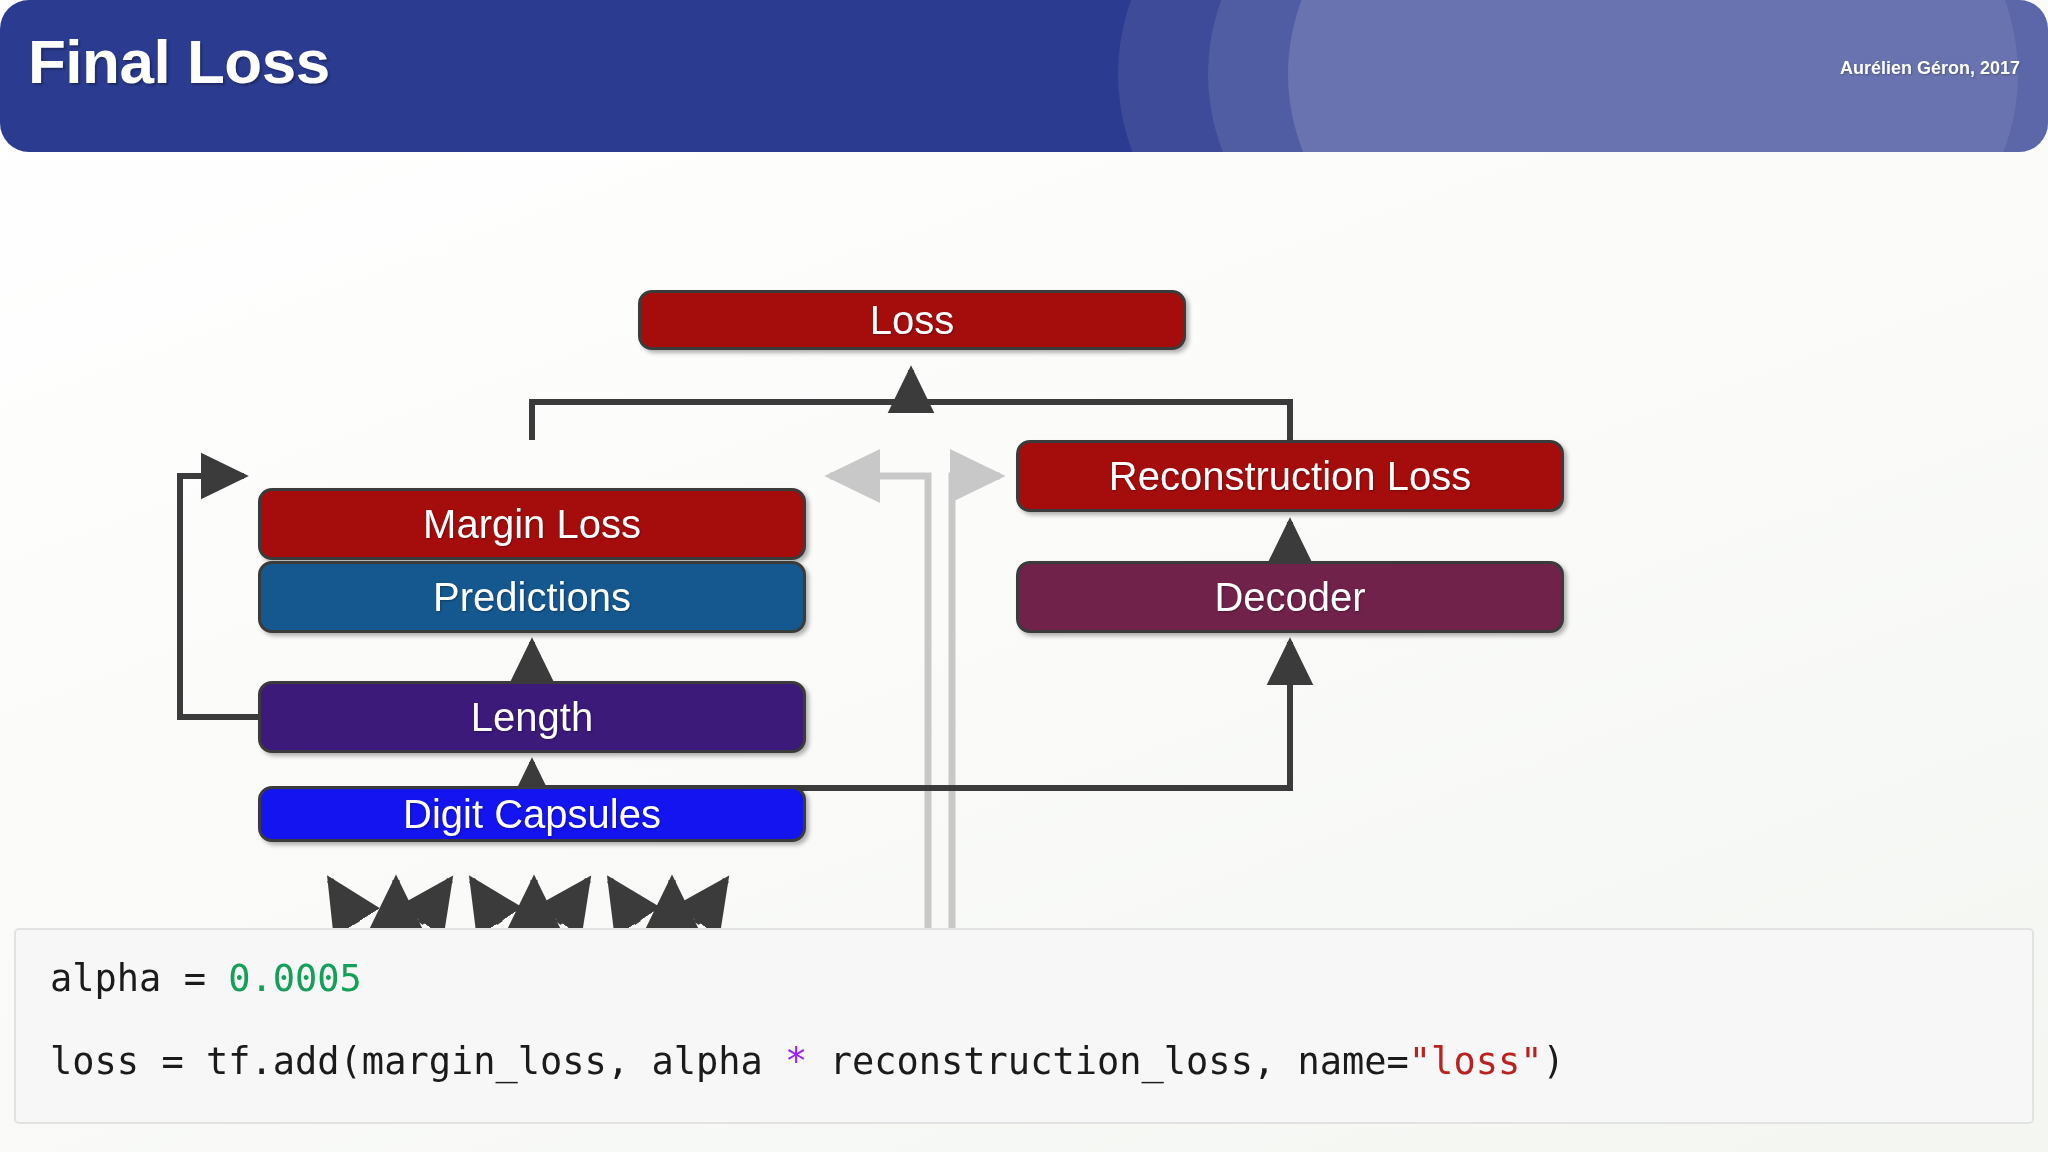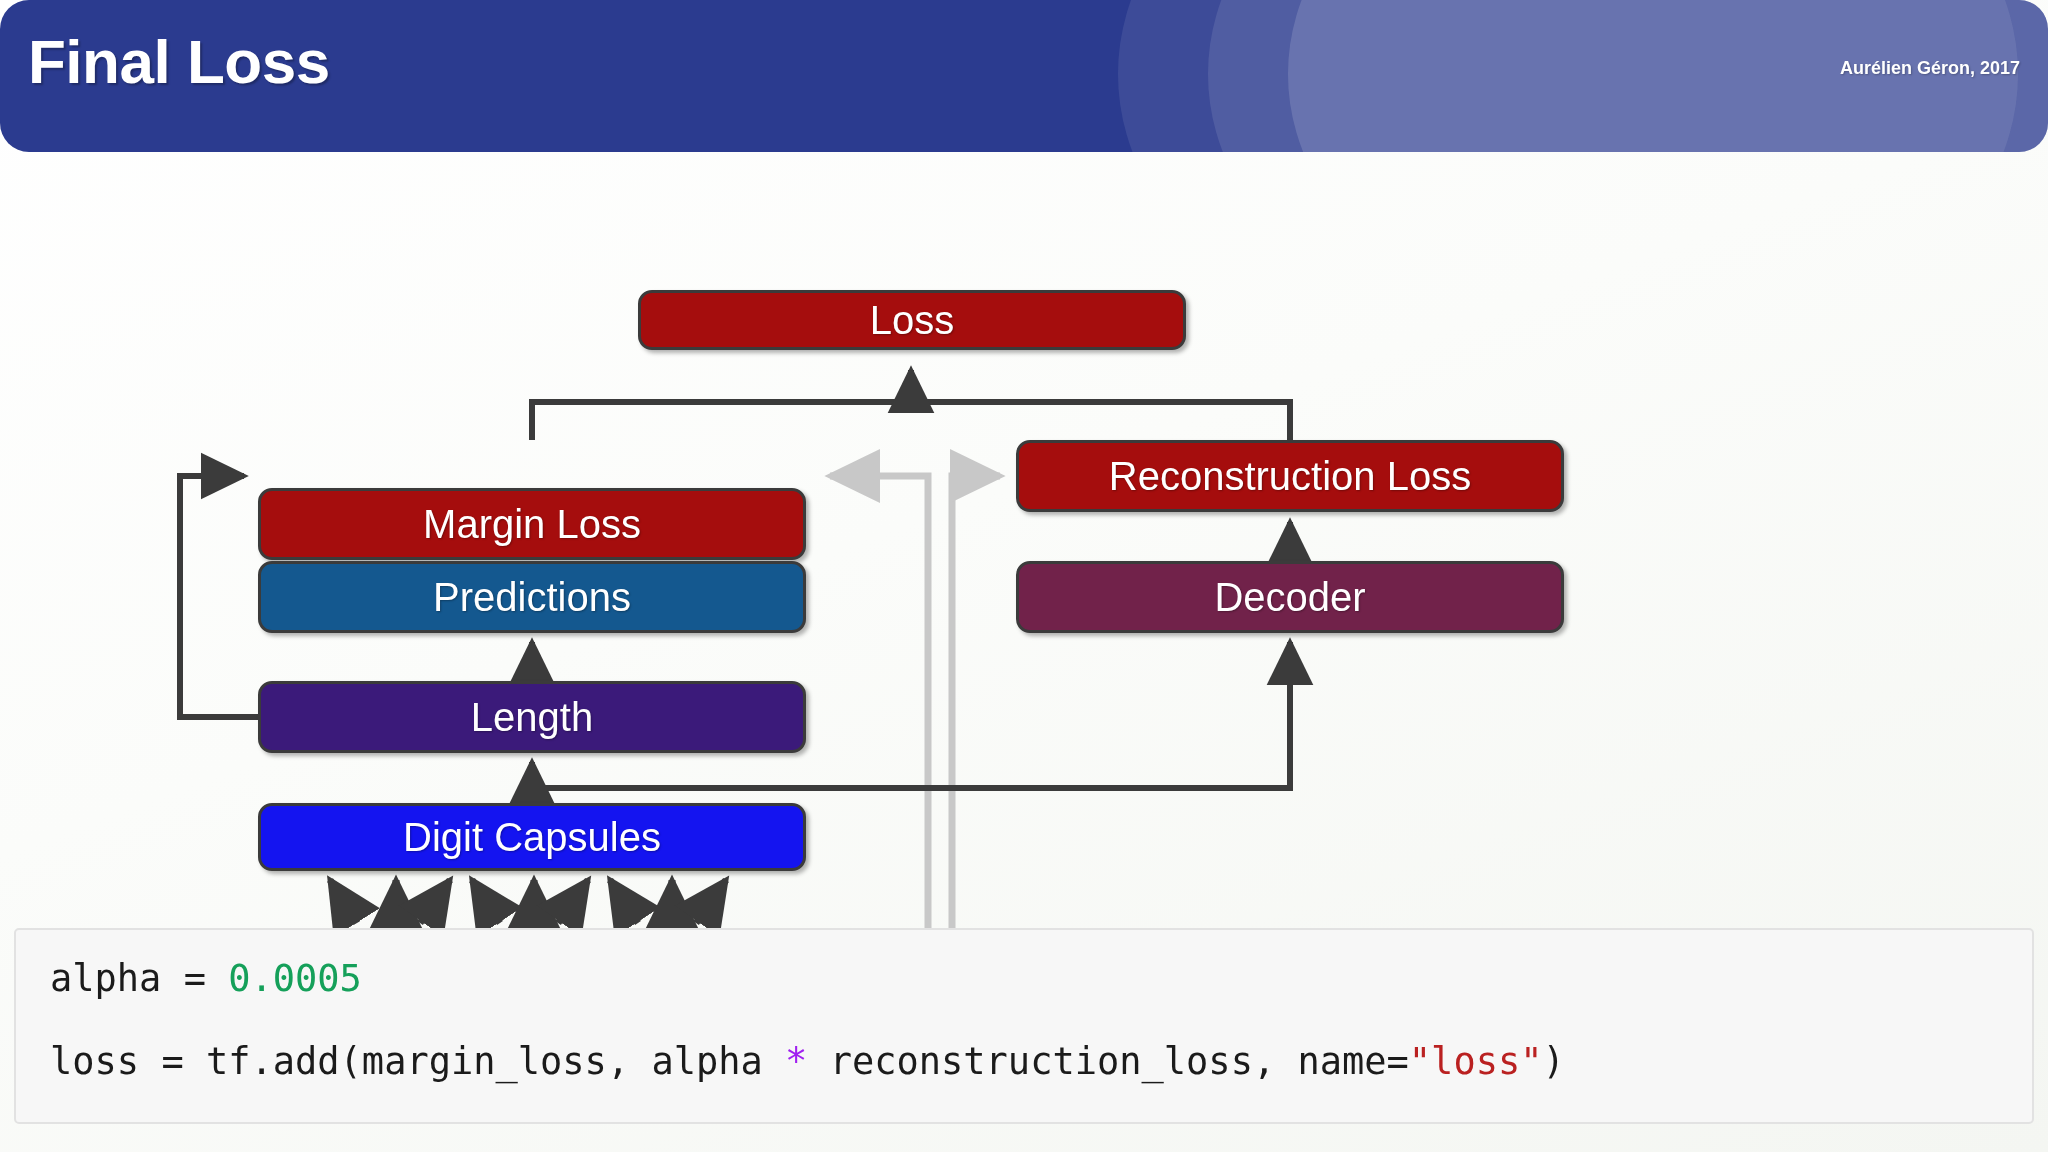--- a/index.html
+++ b/index.html
@@ -224,21 +224,21 @@
     </div>
 
     <div class="node" style="left:1016px; top:409px; width:548px; height:72px; background:#71224a;">
       <span>Decoder</span>
     </div>
 
     <div class="node" style="left:258px; top:529px; width:548px; height:72px; background:#3b1a7a;">
       <span>Length</span>
     </div>
 
-    <div class="node" style="left:258px; top:651px; width:548px; height:68px; background:#1414f0;">
+    <div class="node" style="left:258px; top:634px; width:548px; height:56px; background:#1414f0;">
       <span>Digit Capsules</span>
     </div>
 
   </div>
 
   <div class="code-block">
     <div class="code-line"><span>alpha</span><span> = </span><span class="tok-num">0.0005</span></div>
 
     <div class="code-line"><span>loss = tf.add(margin_loss, alpha </span><span class="tok-op">*</span><span> reconstruction_loss, name=</span><span class="tok-str">"loss"</span><span>)</span></div>
   </div>

